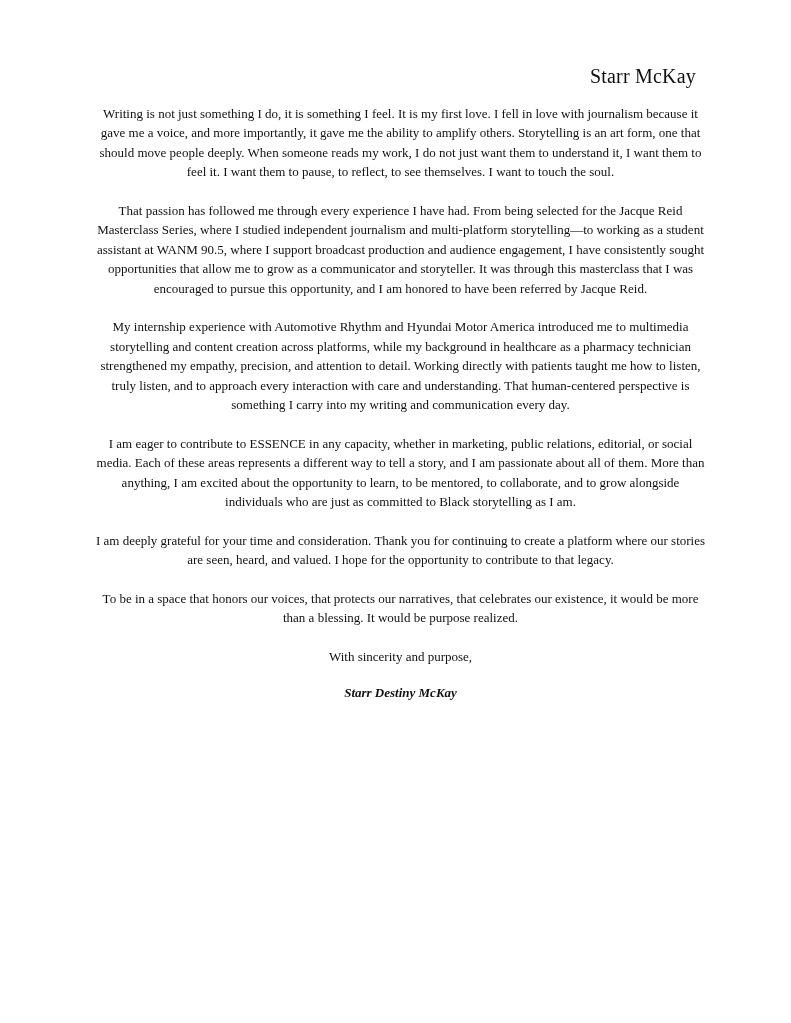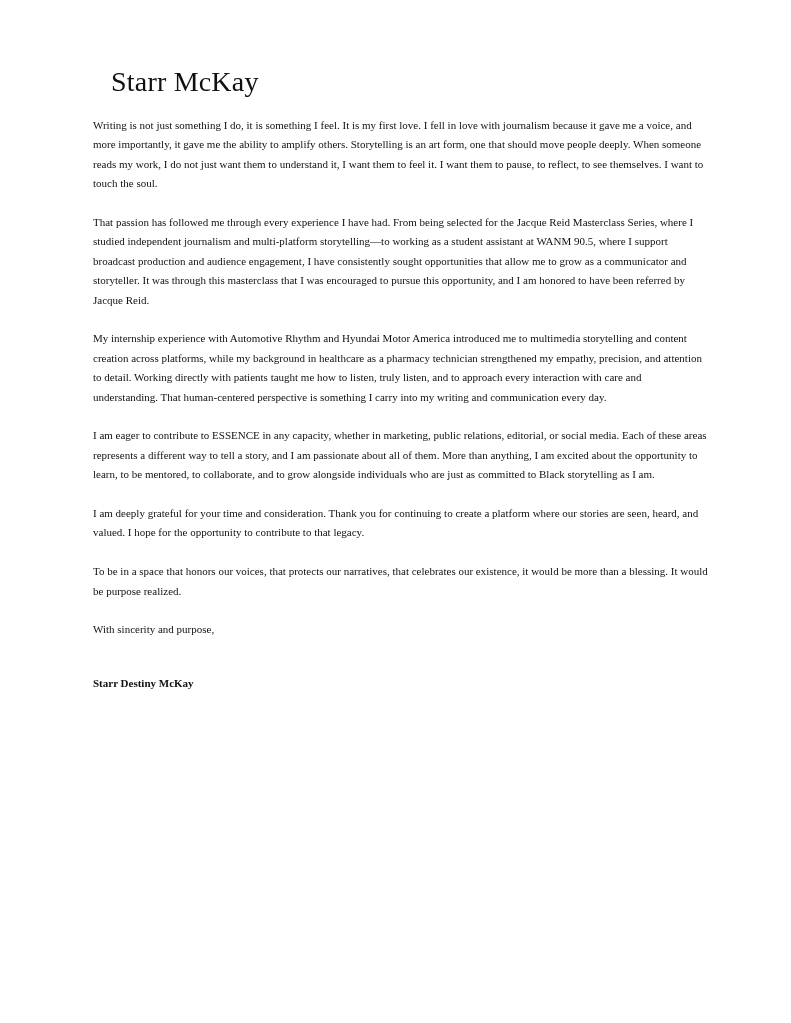--- a/index.html
+++ b/index.html
@@ -3,32 +3,32 @@
 <meta charset="utf-8">
 <style>
   html, body { margin: 0; padding: 0; background: #ffffff; }
   body { width: 791px; height: 1023px; position: relative; overflow: hidden; }
   .page {
     position: absolute; left: 93px; top: 48px; width: 615px;
     font-family: "Liberation Serif", "DejaVu Serif", serif;
     color: #111111;
   }
   .name {
-    text-align: left; font-size: 28px; line-height: 32px; margin: 18px;
+    text-align: right; font-size: 20px; line-height: 32px; margin: 12px;
     font-weight: normal; letter-spacing: 0.2px;
   }
   .contact {
     text-align: center; font-size: 19.5px; line-height: 22px; margin: 2px 0 0 0;
   }
   .body-text {
-    font-size: 11px; line-height: 19.4px; margin: 0;
+    font-size: 13px; line-height: 19.4px; margin: 0; text-align: center;
   }
   .para { margin: 0 0 19.4px 0; }
-  .closing { margin: 0 0 34px 0; }
-  .signature { font-weight: bold; margin: 0; }
+  .closing { margin: 0 0 16px 0; }
+  .signature { font-weight: bold; font-style: italic; margin: 0; }
 </style>
 </head>
 <body>
 
 <div class="page">
   <h1 class="name">Starr McKay</h1>
 
   <div class="body-text">
     <p class="para">Writing is not just something I do, it is something I feel. It is my first love. I fell in love with journalism because it gave me a voice, and more importantly, it gave me the ability to amplify others. Storytelling is an art form, one that should move people deeply. When someone reads my work, I do not just want them to understand it, I want them to feel it. I want them to pause, to reflect, to see themselves. I want to touch the soul.</p>
     <p class="para">That passion has followed me through every experience I have had. From being selected for the Jacque Reid Masterclass Series, where I studied independent journalism and multi-platform storytelling—to working as a student assistant at WANM 90.5, where I support broadcast production and audience engagement, I have consistently sought opportunities that allow me to grow as a communicator and storyteller. It was through this masterclass that I was encouraged to pursue this opportunity, and I am honored to have been referred by Jacque Reid.</p>

